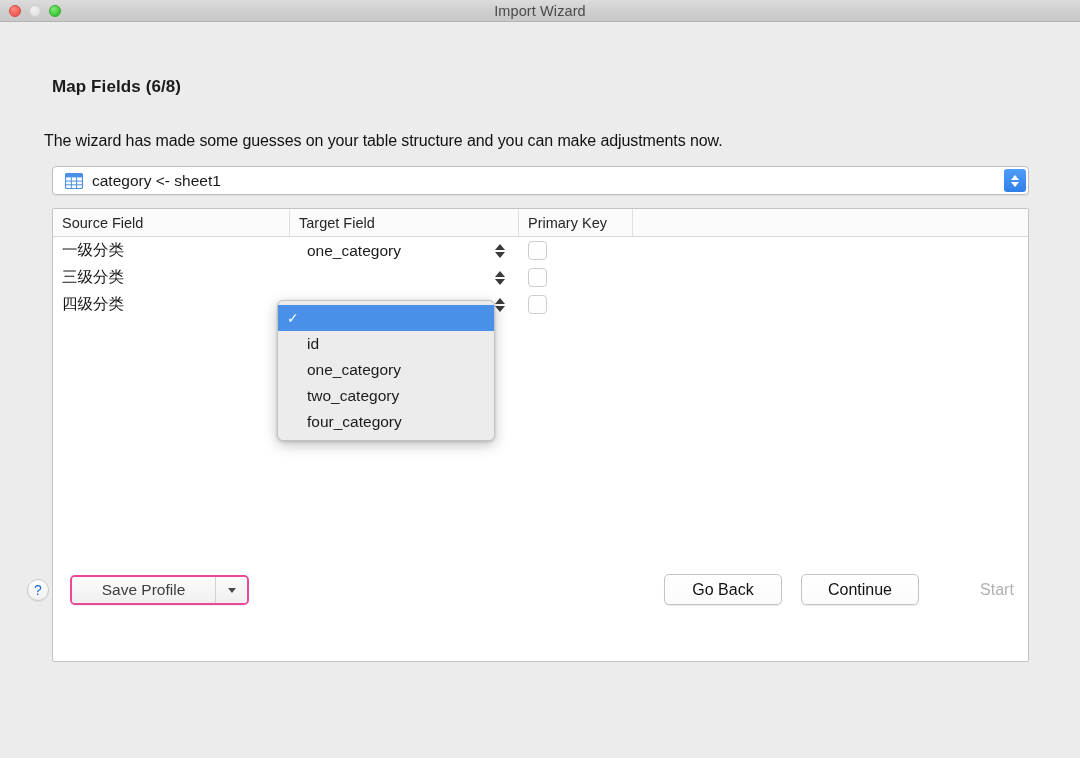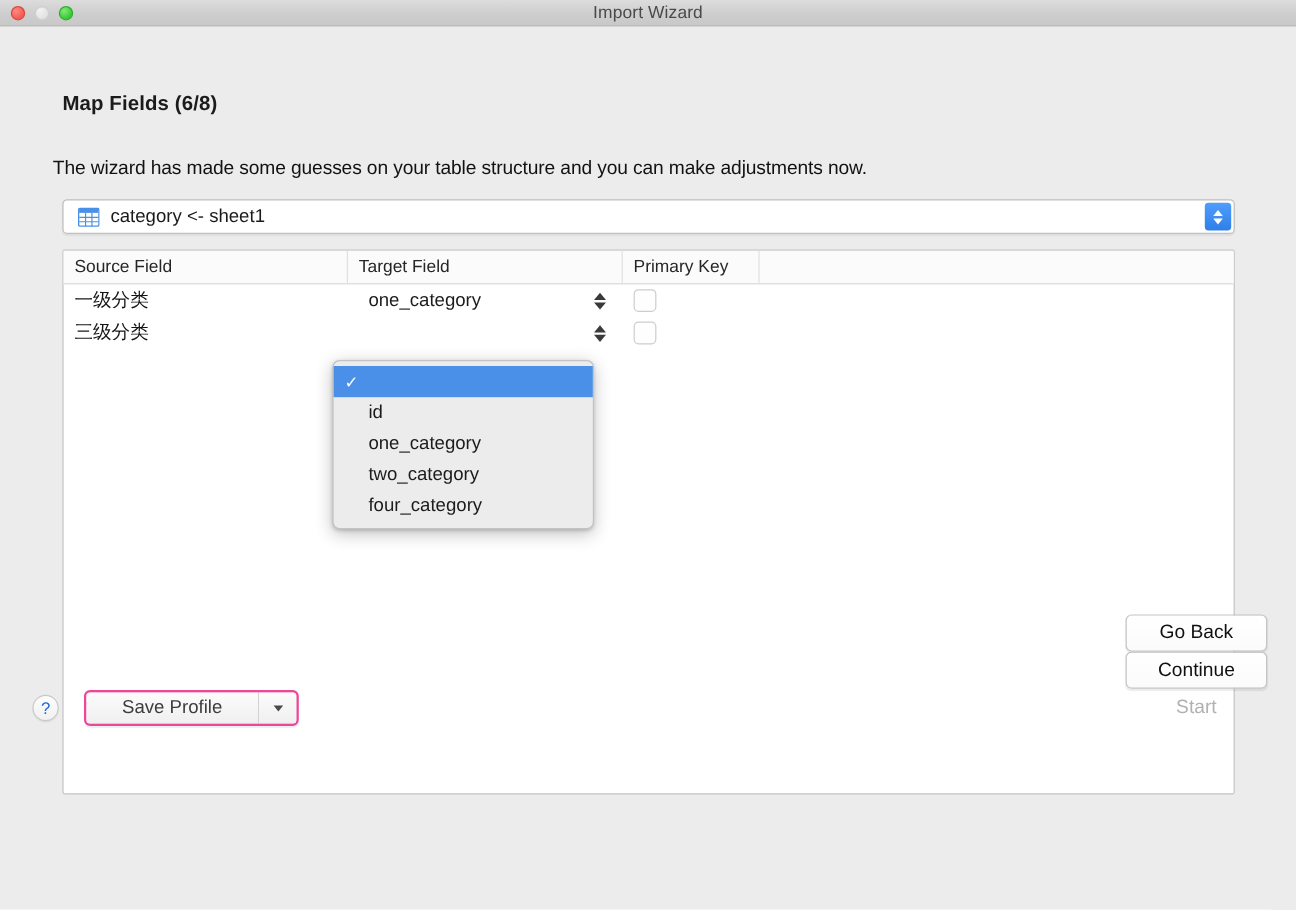--- a/index.html
+++ b/index.html
@@ -325,21 +325,21 @@
     border-right: 4.5px solid transparent;
     border-top: 5.5px solid #4a4a4a;
     display: block;
   }
 
   .nav-buttons {
     position: absolute;
     right: 24px;
     bottom: 26px;
     display: flex;
-    flex-direction: column;
+    gap: 19px;
   }
   .nav-btn {
     height: 31px;
     min-width: 118px;
     padding: 0 17px;
     border-radius: 5px;
     border: 1px solid #c4c4c4;
     background: linear-gradient(to bottom, #ffffff, #fbfbfb);
     font-size: 16px;
     color: #111111;
@@ -423,20 +423,33 @@
             <span class="stepper-gray">
               <i class="gchev-up"></i>
                 <i class="gchev-dn"></i>
             </span>
           </div>
           <div class="cell-pk">
             <span class="pk-box"></span>
           </div>
         </div>
 
+        <div class="map-row">
+          <div class="cell-source">四级分类</div>
+          <div class="cell-target">
+            <span class="target-text"></span>
+            <span class="stepper-gray">
+              <i class="gchev-up"></i>
+                <i class="gchev-dn"></i>
+            </span>
+          </div>
+          <div class="cell-pk">
+            <span class="pk-box"></span>
+          </div>
+        </div>
 
         <div class="popup-menu">
           <div class="menu-item selected">
             <span class="menu-check">✓</span>
             <span></span>
           </div>
           <div class="menu-item">
             <span>id</span>
           </div>
           <div class="menu-item">

